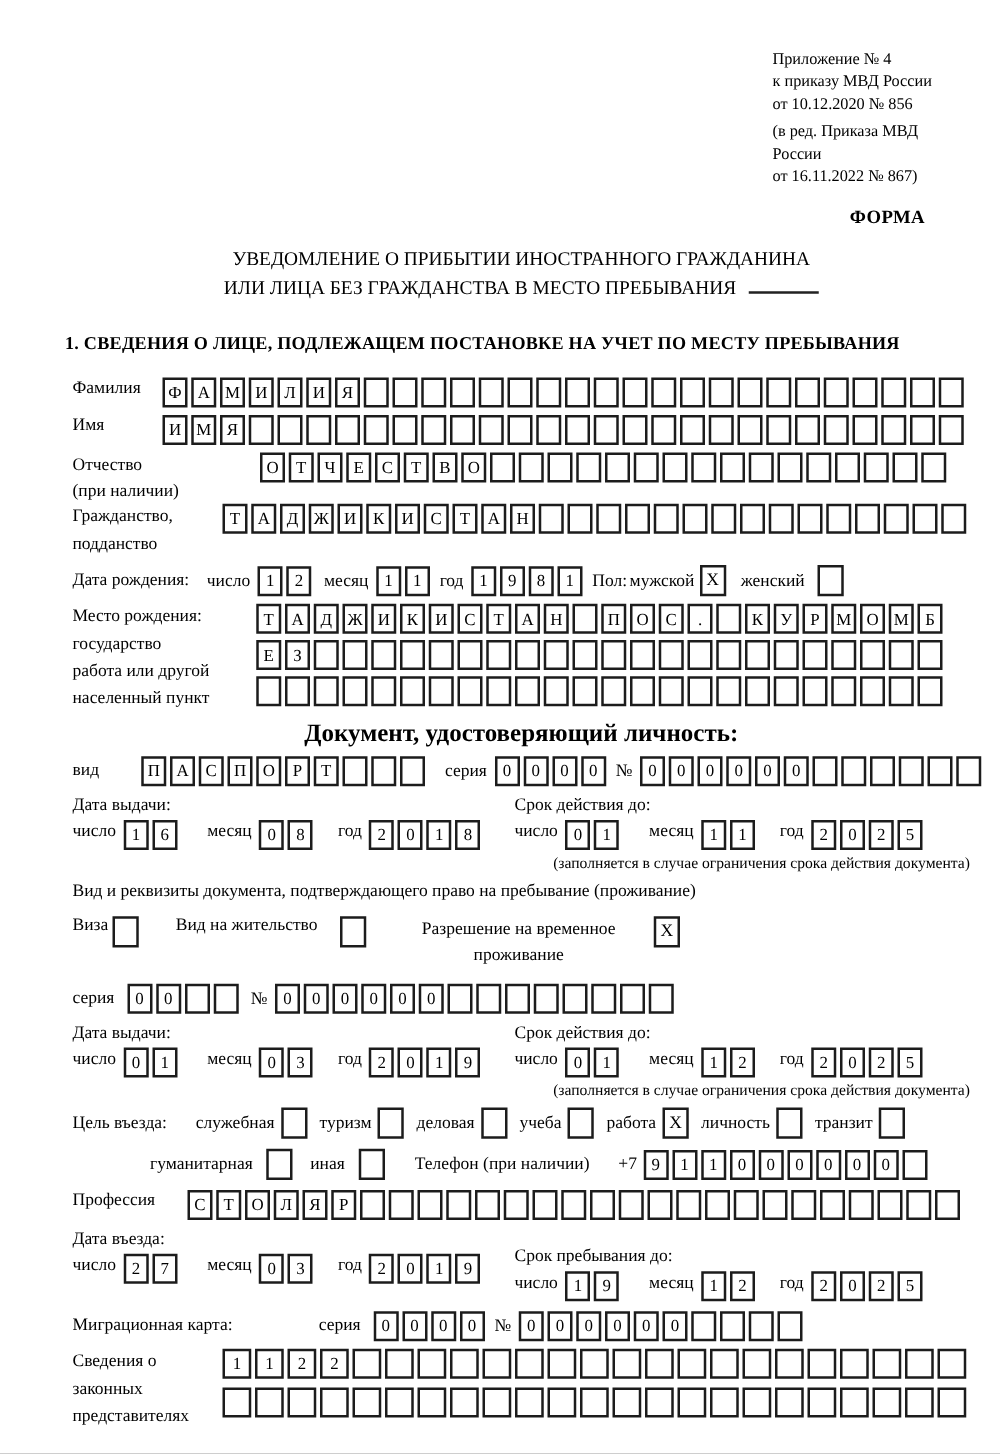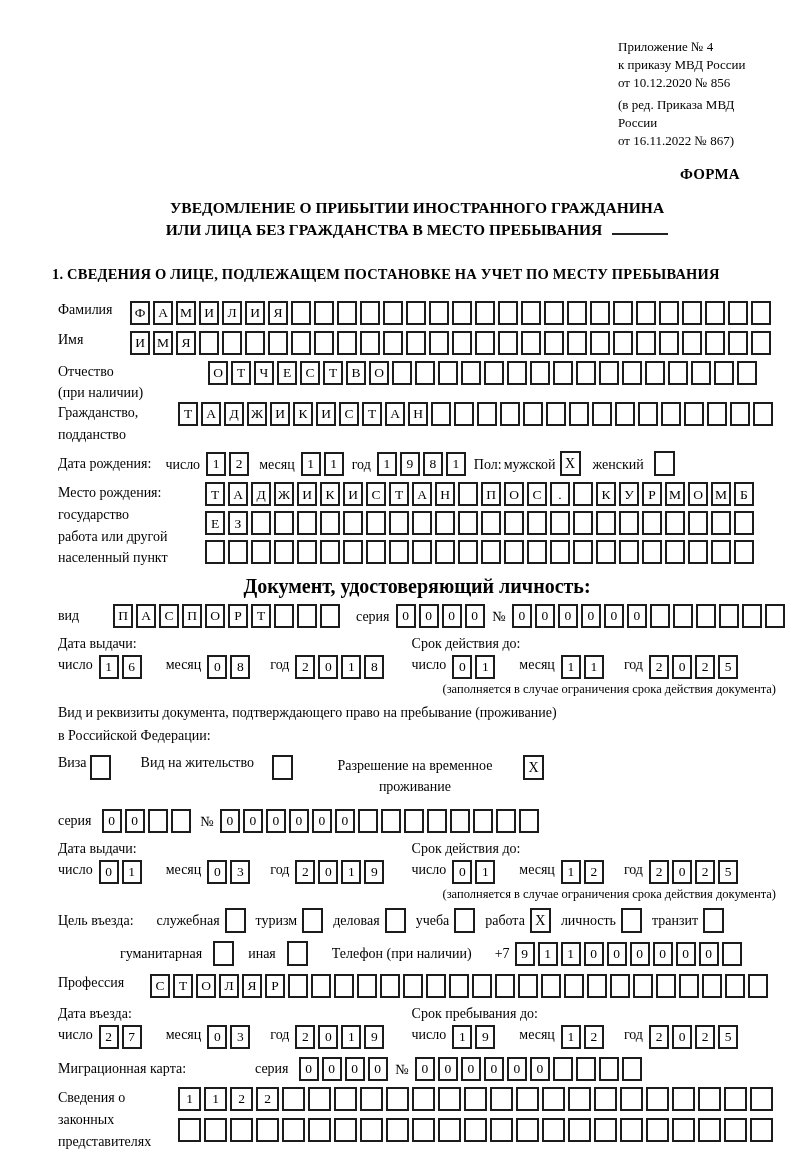--- a/index.html
+++ b/index.html
@@ -7,21 +7,21 @@
     width:800px; height:1163px; background:#ffffff; color:#000;
     font-family:"Liberation Serif","DejaVu Serif",serif;
     position:relative; box-sizing:border-box;
     padding:38px 24px 14px 58px; overflow:hidden;
   }
   
   .annex { margin-left:560px; font-size:13px; line-height:1.38; }
   .annex .gap { margin-top:4px; }
   .forma { text-align:right; font-weight:bold; font-size:15px; margin:16px 36px 0 0; letter-spacing:.3px; }
   
-  .title { text-align:center; font-weight:bold; font-size:15.5px; line-height:1.45; margin-top:14px; }
+  .title { text-align:center; font-weight:normal; font-size:15.5px; line-height:1.45; margin-top:14px; }
   .blank-line { display:inline-block; width:56px; border-bottom:2px solid #222; height:14px; margin-left:10px; }
   .sec-head { font-weight:bold; font-size:14.5px; margin:24px 0 18px -6px; letter-spacing:.2px; }
   
   .row { display:flex; align-items:flex-start; margin-bottom:6px; font-size:14px; line-height:1.3; }
   .lbl { flex-shrink:0; }
   .lbl2 { line-height:1.55; }
   .cells { display:inline-flex; gap:3px; flex-wrap:nowrap; }
   .cell {
     box-sizing:content-box; width:16px; height:20px; border:2px solid #1c1c1c;
     display:inline-flex; align-items:center; justify-content:center;
@@ -409,21 +409,20 @@
             <span class="cell">2</span>
             <span class="cell">5</span>
           </span>
       </div>
     </div>
   </div>
   <div class="dnote">(заполняется в случае ограничения срока действия документа)</div>
 
   <div class="intro">
     <div>Вид и реквизиты документа, подтверждающего право на пребывание (проживание)</div>
-    <div>в Российской Федерации:</div>
   </div>
 
   <div class="res-opts">
     <div class="pair">
       <span>Виза</span>
       <span class="cbox" style="margin-left:3px;"></span>
     </div>
     <div class="pair" style="margin-left:30px;">
       <span>Вид на жительство</span>
       <span class="cbox" style="margin-left:18px;"></span>
@@ -597,21 +596,21 @@
           </span>
         <span class="dl" style="margin-left:8px;">год</span>
         <span class="cells">
             <span class="cell">2</span>
             <span class="cell">0</span>
             <span class="cell">1</span>
             <span class="cell">9</span>
           </span>
       </div>
     </div>
-    <div class="dgroup" style="margin-left:auto; margin-right:26px;">
+    <div class="dgroup" style="margin-left:auto; margin-right:26px;margin-top:14px;">
       <div class="dcap">Срок пребывания до:</div>
       <div class="dline">
         <span class="dl">число</span>
         <span class="cells">
             <span class="cell">1</span>
             <span class="cell">9</span>
           </span>
         <span class="dl" style="margin-left:12px;">месяц</span>
         <span class="cells">
             <span class="cell">1</span>

